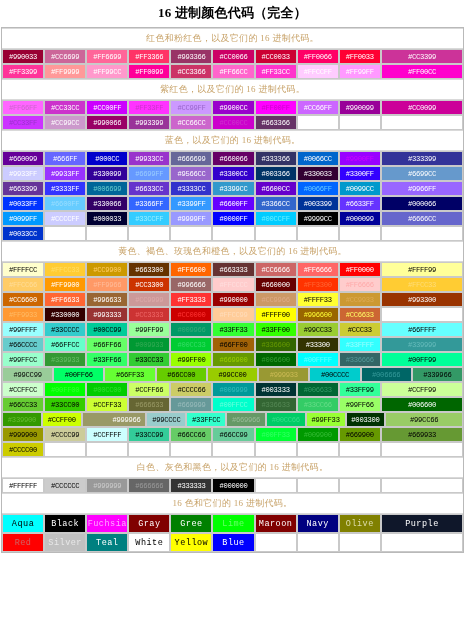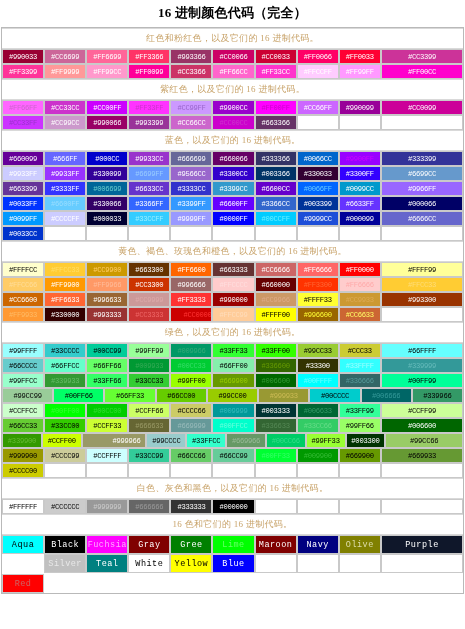--- a/index.html
+++ b/index.html
@@ -176,21 +176,21 @@
           <div class="cell wide2" style="background: rgb(0, 0, 102); color: rgb(255, 255, 255);">#000066</div>
         </div>
         <div class="row">
           <div class="cell" style="background: rgb(0, 153, 255); color: rgb(255, 255, 255);">#0099FF</div>
           <div class="cell" style="background: rgb(204, 204, 255); color: rgb(255, 255, 255);">#CCCCFF</div>
           <div class="cell" style="background: rgb(0, 0, 51); color: rgb(255, 255, 255);">#000033</div>
           <div class="cell" style="background: rgb(51, 204, 255); color: rgb(153, 238, 255);">#33CCFF</div>
           <div class="cell" style="background: rgb(153, 153, 255); color: rgb(255, 255, 255);">#9999FF</div>
           <div class="cell" style="background: rgb(0, 0, 255); color: rgb(255, 255, 255);">#0000FF</div>
           <div class="cell" style="background: rgb(0, 204, 255); color: rgb(102, 238, 255);">#00CCFF</div>
-          <div class="cell" style="background: #1d4ed8; color: rgb(255, 255, 255);">#9999CC</div>
+          <div class="cell" style="background: #000000; color: rgb(255, 255, 255);">#9999CC</div>
           <div class="cell" style="background: rgb(0, 0, 153); color: rgb(255, 255, 255);">#000099</div>
           <div class="cell wide2" style="background: rgb(102, 102, 204); color: rgb(255, 255, 255);">#6666CC</div>
         </div>
         <div class="row">
           <div class="cell" style="background: rgb(0, 51, 204); color: rgb(255, 255, 255);">#0033CC</div>
           <div class="cell empty" style="background: rgb(255, 255, 255); color: rgb(255, 255, 255);"></div>
           <div class="cell empty" style="background: rgb(255, 255, 255); color: rgb(255, 255, 255);"></div>
           <div class="cell empty" style="background: rgb(255, 255, 255); color: rgb(255, 255, 255);"></div>
           <div class="cell empty" style="background: rgb(255, 255, 255); color: rgb(255, 255, 255);"></div>
           <div class="cell empty" style="background: rgb(255, 255, 255); color: rgb(255, 255, 255);"></div>
@@ -236,49 +236,48 @@
           <div class="cell" style="background: rgb(204, 153, 102); color: rgb(221, 170, 136);">#CC9966</div>
           <div class="cell" style="background: rgb(255, 255, 51); color: rgb(0, 0, 0);">#FFFF33</div>
           <div class="cell" style="background: rgb(204, 153, 51); color: rgb(221, 170, 85);">#CC9933</div>
           <div class="cell wide2" style="background: rgb(153, 51, 0); color: rgb(255, 255, 255);">#993300</div>
         </div>
         <div class="row">
           <div class="cell" style="background: rgb(255, 153, 51); color: rgb(255, 187, 102);">#FF9933</div>
           <div class="cell" style="background: rgb(51, 0, 0); color: rgb(255, 255, 255);">#330000</div>
           <div class="cell" style="background: rgb(153, 51, 51); color: rgb(255, 255, 255);">#993333</div>
           <div class="cell" style="background: rgb(204, 51, 51); color: rgb(238, 102, 102);">#CC3333</div>
-          <div class="cell" style="background: rgb(204, 0, 0); color: rgb(255, 51, 51); text-align: right;">#CC0000</div>
+          <div class="cell" style="background: rgb(204, 0, 0); color: rgb(255, 51, 51);">#CC0000</div>
           <div class="cell" style="background: rgb(255, 204, 153); color: rgb(255, 221, 187);">#FFCC99</div>
           <div class="cell" style="background: rgb(255, 255, 0); color: rgb(0, 0, 0);">#FFFF00</div>
           <div class="cell" style="background: rgb(153, 102, 0); color: rgb(255, 255, 51);">#996600</div>
           <div class="cell" style="background: rgb(204, 102, 51); color: rgb(255, 255, 102);">#CC6633</div>
           <div class="cell wide2 empty" style="background: rgb(255, 255, 255); color: rgb(255, 255, 255);"></div>
         </div>
       </div>
-      <div class="section-head">绿色，以及它们的 16 进制代码。</div>
       <div class="grid">
         <div class="row">
           <div class="cell" style="background: rgb(153, 255, 255); color: rgb(0, 0, 0);">#99FFFF</div>
           <div class="cell" style="background: rgb(51, 204, 204); color: rgb(0, 0, 0);">#33CCCC</div>
           <div class="cell" style="background: rgb(0, 204, 153); color: rgb(0, 0, 0);">#00CC99</div>
           <div class="cell" style="background: rgb(153, 255, 153); color: rgb(0, 0, 0);">#99FF99</div>
           <div class="cell" style="background: rgb(0, 153, 102); color: rgb(51, 170, 119);">#009966</div>
           <div class="cell" style="background: rgb(51, 255, 51); color: rgb(0, 0, 0);">#33FF33</div>
           <div class="cell" style="background: rgb(51, 255, 0); color: rgb(0, 0, 0);">#33FF00</div>
           <div class="cell" style="background: rgb(153, 204, 51); color: rgb(0, 0, 0);">#99CC33</div>
           <div class="cell" style="background: rgb(204, 204, 51); color: rgb(0, 0, 0);">#CCC33</div>
           <div class="cell wide2" style="background: rgb(102, 255, 255); color: rgb(0, 0, 0);">#66FFFF</div>
         </div>
         <div class="row">
           <div class="cell" style="background: rgb(102, 204, 204); color: rgb(0, 0, 0);">#66CCCC</div>
           <div class="cell" style="background: rgb(102, 255, 204); color: rgb(0, 0, 0);">#66FFCC</div>
           <div class="cell" style="background: rgb(102, 255, 102); color: rgb(0, 0, 0);">#66FF66</div>
           <div class="cell" style="background: rgb(0, 153, 51); color: rgb(51, 170, 85);">#009933</div>
           <div class="cell" style="background: rgb(0, 204, 51); color: rgb(51, 221, 102);">#00CC33</div>
-          <div class="cell" style="background: #86efac; color: rgb(0, 0, 0);">#66FF00</div>
+          <div class="cell" style="background: #a16207; color: rgb(0, 0, 0);">#66FF00</div>
           <div class="cell" style="background: rgb(51, 102, 0); color: rgb(102, 153, 0);">#336600</div>
           <div class="cell" style="background: rgb(51, 51, 0); color: rgb(255, 255, 255);">#33300</div>
           <div class="cell" style="background: rgb(51, 255, 255); color: rgb(153, 255, 255);">#33FFFF</div>
           <div class="cell wide2" style="background: rgb(51, 153, 153); color: rgb(102, 187, 187);">#339999</div>
         </div>
         <div class="row">
           <div class="cell" style="background: rgb(153, 255, 204); color: rgb(0, 0, 0);">#99FFCC</div>
           <div class="cell" style="background: rgb(51, 153, 51); color: rgb(102, 187, 102);">#339933</div>
           <div class="cell" style="background: rgb(51, 255, 102); color: rgb(0, 0, 0);">#33FF66</div>
           <div class="cell" style="background: rgb(51, 204, 51); color: rgb(0, 0, 0);">#33CC33</div>
@@ -384,21 +383,21 @@
           <div class="cell" style="background: rgb(255, 0, 255); color: rgb(255, 170, 255);">Fuchsia</div>
           <div class="cell" style="background: rgb(128, 0, 0); color: rgb(255, 255, 255);">Gray</div>
           <div class="cell" style="background: rgb(0, 128, 0); color: rgb(255, 255, 255);">Gree</div>
           <div class="cell" style="background: rgb(0, 255, 0); color: rgb(102, 255, 102);">Lime</div>
           <div class="cell" style="background: rgb(128, 0, 0); color: rgb(255, 255, 255);">Maroon</div>
           <div class="cell" style="background: rgb(0, 0, 128); color: rgb(255, 255, 255);">Navy</div>
           <div class="cell" style="background: rgb(128, 128, 0); color: rgb(221, 221, 170);">Olive</div>
           <div class="cell wide2" style="background: #0f172a; color: rgb(255, 255, 255);">Purple</div>
         </div>
         <div class="row named-row">
-          <div class="cell" style="background: rgb(255, 0, 0); color: rgb(204, 102, 102); margin-top: 20px;">Red</div>
+          <div class="cell" style="background: rgb(255, 0, 0); color: rgb(204, 102, 102);">Red</div>
           <div class="cell" style="background: rgb(192, 192, 192); color: rgb(232, 232, 232);">Silver</div>
           <div class="cell" style="background: rgb(0, 128, 128); color: rgb(255, 255, 255);">Teal</div>
           <div class="cell" style="background: rgb(255, 255, 255); color: rgb(0, 0, 0);">White</div>
           <div class="cell" style="background: rgb(255, 255, 0); color: rgb(0, 0, 0);">Yellow</div>
           <div class="cell" style="background: rgb(0, 0, 255); color: rgb(255, 255, 255);">Blue</div>
           <div class="cell empty" style="background: rgb(255, 255, 255); color: rgb(255, 255, 255);"></div>
           <div class="cell empty" style="background: rgb(255, 255, 255); color: rgb(255, 255, 255);"></div>
           <div class="cell empty" style="background: rgb(255, 255, 255); color: rgb(255, 255, 255);"></div>
           <div class="cell wide2 empty" style="background: rgb(255, 255, 255); color: rgb(255, 255, 255);"></div>
         </div>

